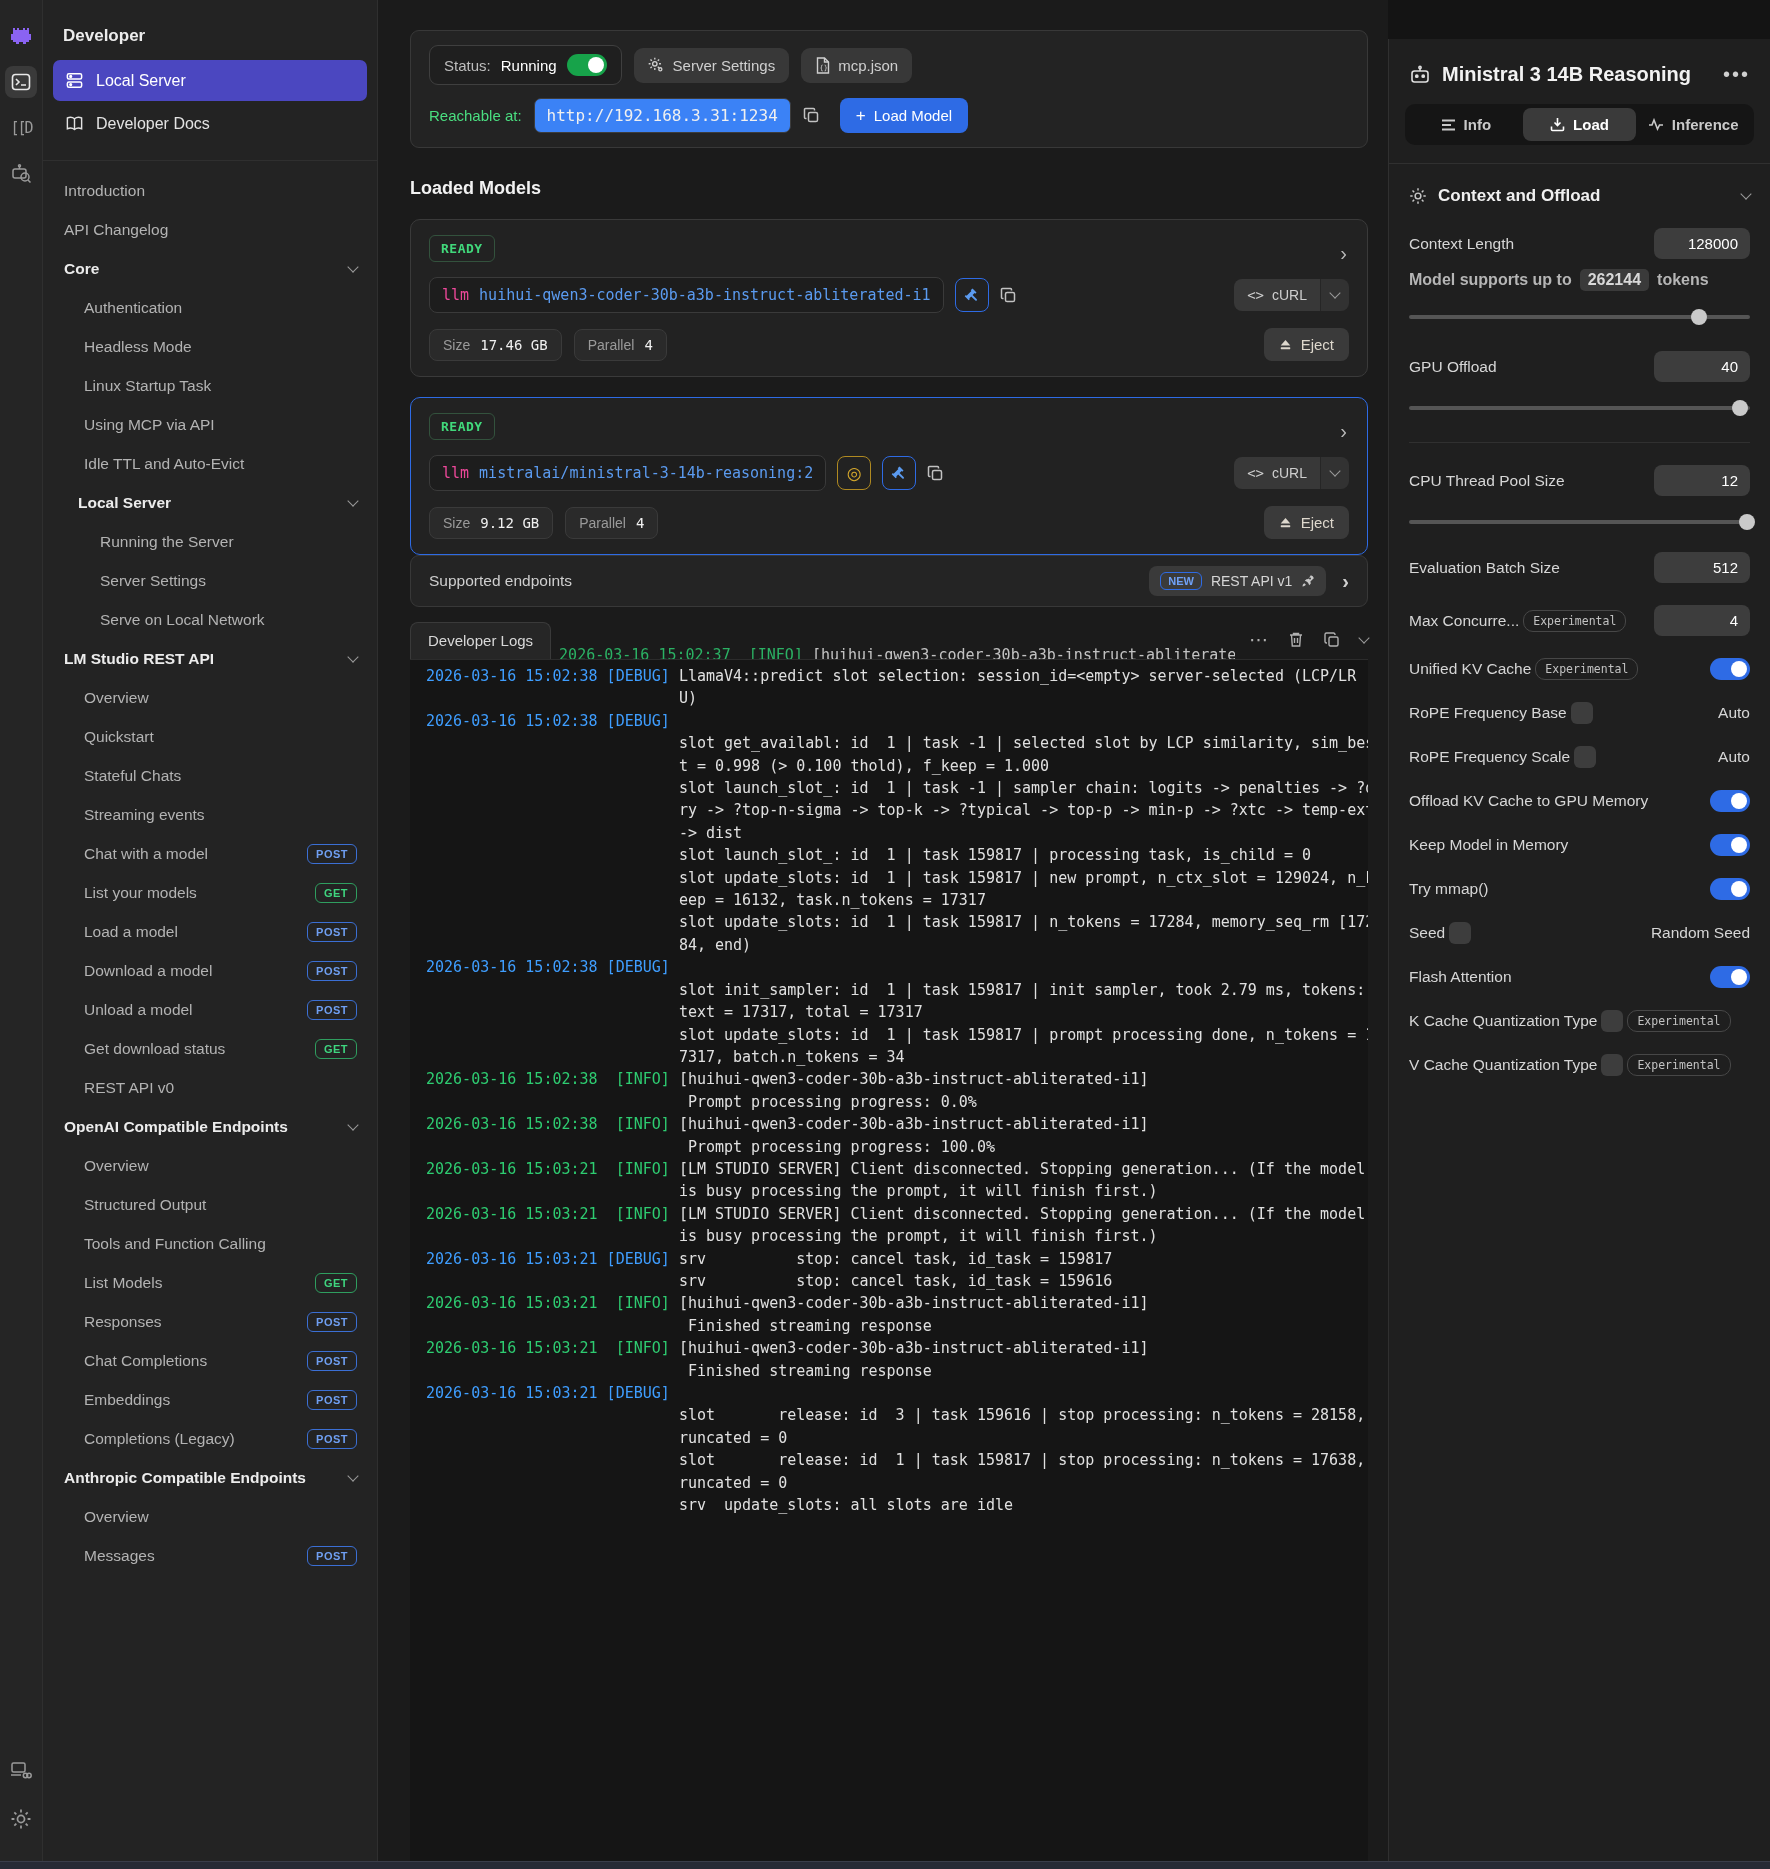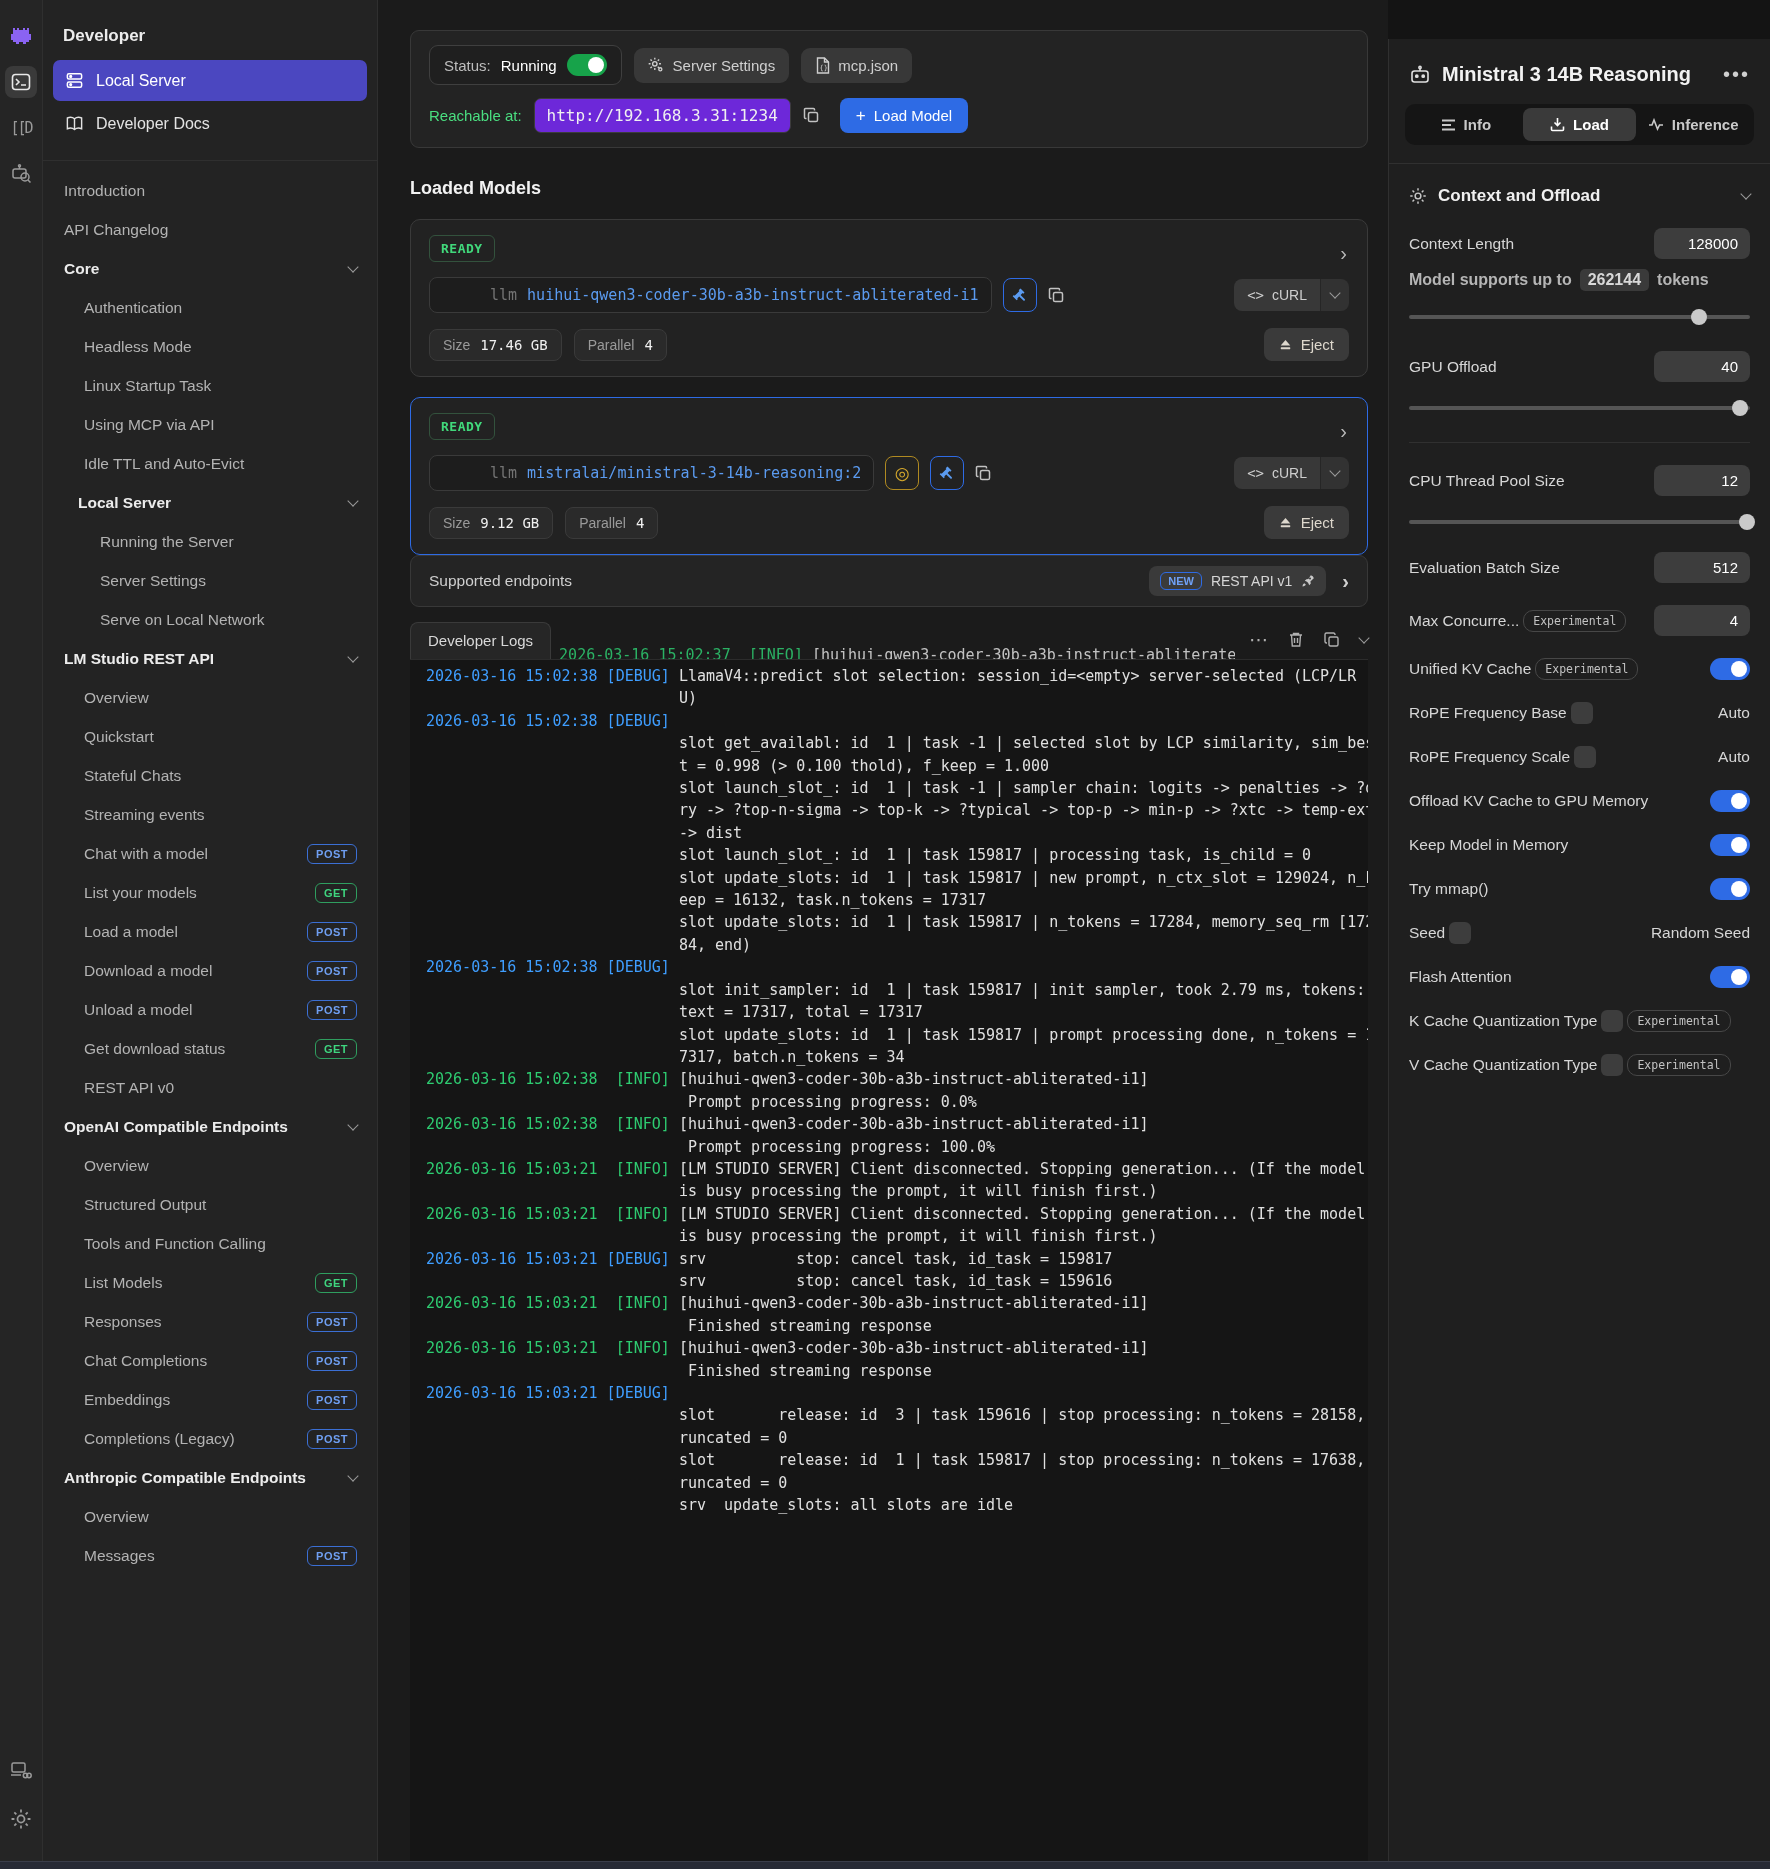--- a/index.html
+++ b/index.html
@@ -44,32 +44,32 @@
   .row { display:flex; align-items:center; }
   .status-pill { display:flex; align-items:center; gap:10px; border:1px solid #3f3f3f; background:#1f1f1f; border-radius:9px; padding:8px 14px; font-size:15px; }
   .status-pill .k { color:#bdbdbd; } .status-pill .v { color:#fff; }
   .toggle { width:40px; height:22px; border-radius:11px; position:relative; display:inline-block; }
   .toggle::after { content:""; position:absolute; top:3px; width:16px; height:16px; border-radius:50%; background:#fff; }
   .tg-green { background:#17a34a; } .tg-green::after { right:3px; }
   .tg-blue { background:#2e6be5; } .tg-blue::after { right:3px; }
   .btn { display:flex; align-items:center; gap:8px; background:#383838; color:#cfcfcf; border-radius:9px; padding:9px 14px; font-size:15px; cursor:pointer; }
   .gap12 { gap:12px; }
   .reach { color:#4ade80; font-size:15px; }
-  .url-box { background:#6d28d9; border:1px solid #3c3c3c; border-radius:7px; padding:7px 12px; font-size:16px; color:#f0f0f0; }
+  .url-box { background:#3b82f6; border:1px solid #3c3c3c; border-radius:7px; padding:7px 12px; font-size:16px; color:#f0f0f0; }
   .copy-ic { color:#c2c2c2; display:inline-flex; }
   .btn-primary { background:#2e6be5; color:#fff; border-radius:8px; padding:9px 16px; font-size:15px; display:flex; gap:8px; align-items:center; cursor:pointer; }
   .h-loaded { margin-top:30px; font-size:18px; font-weight:bold; color:#f2f2f2; }
 
   .model-card { margin-top:20px; background:#222222; border:1px solid #3a3a3a; border-radius:10px; padding:15px 18px; position:relative; }
   .model-card.sel { border-color:#2e6be5; }
   .ready { display:inline-block; color:#41d87b; border:1px solid #33523d; border-radius:6px; padding:5px 11px; font-size:13px; font-weight:bold; letter-spacing:.5px; font-family:"DejaVu Sans Mono", monospace; }
   .card-chev { position:absolute; top:22px; right:20px; color:#b9b9b9; font-size:20px; }
   .model-line { margin-top:15px; display:flex; align-items:center; gap:11px; }
   .model-box { display:flex; gap:10px; align-items:center; background:#1d1d1d; border:1px solid #3a3a3a; border-radius:8px; padding:8px 12px; font-size:15px; }
-  .model-box .pfx { color:#737373;margin-left:48px; } .model-box .nm { color:#5b9bf0; }
+  .model-box .pfx { color:#ec4899; } .model-box .nm { color:#5b9bf0; }
   .sq-btn { width:34px; height:34px; border-radius:8px; display:flex; align-items:center; justify-content:center; cursor:pointer; }
   .gavel-btn { border:1px solid #2e6be5; color:#5b9bf0; }
   .eye-btn { border:1px solid #b08a21; color:#d4a72c; font-size:17px; }
   .curl { display:flex; align-items:stretch; border-radius:8px; overflow:hidden; cursor:pointer; }
   .curl .l { background:#383838; color:#cfcfcf; padding:8px 13px; font-size:14px; display:flex; gap:8px; align-items:center; }
   .curl .r { background:#323232; border-left:1px solid #262626; padding:0 10px; display:flex; align-items:center; }
   .chips { margin-top:15px; display:flex; align-items:center; gap:12px; }
   .chip { display:flex; gap:10px; align-items:center; background:#2a2a2a; border:1px solid #3a3a3a; border-radius:8px; padding:7px 13px; font-size:14px; }
   .chip .k { color:#9a9a9a; } .chip .v { color:#f0f0f0; }
   .eject { margin-left:auto; display:flex; gap:9px; align-items:center; background:#3a3a3a; border-radius:8px; padding:8px 15px; font-size:15px; color:#ded8cd; cursor:pointer; }

